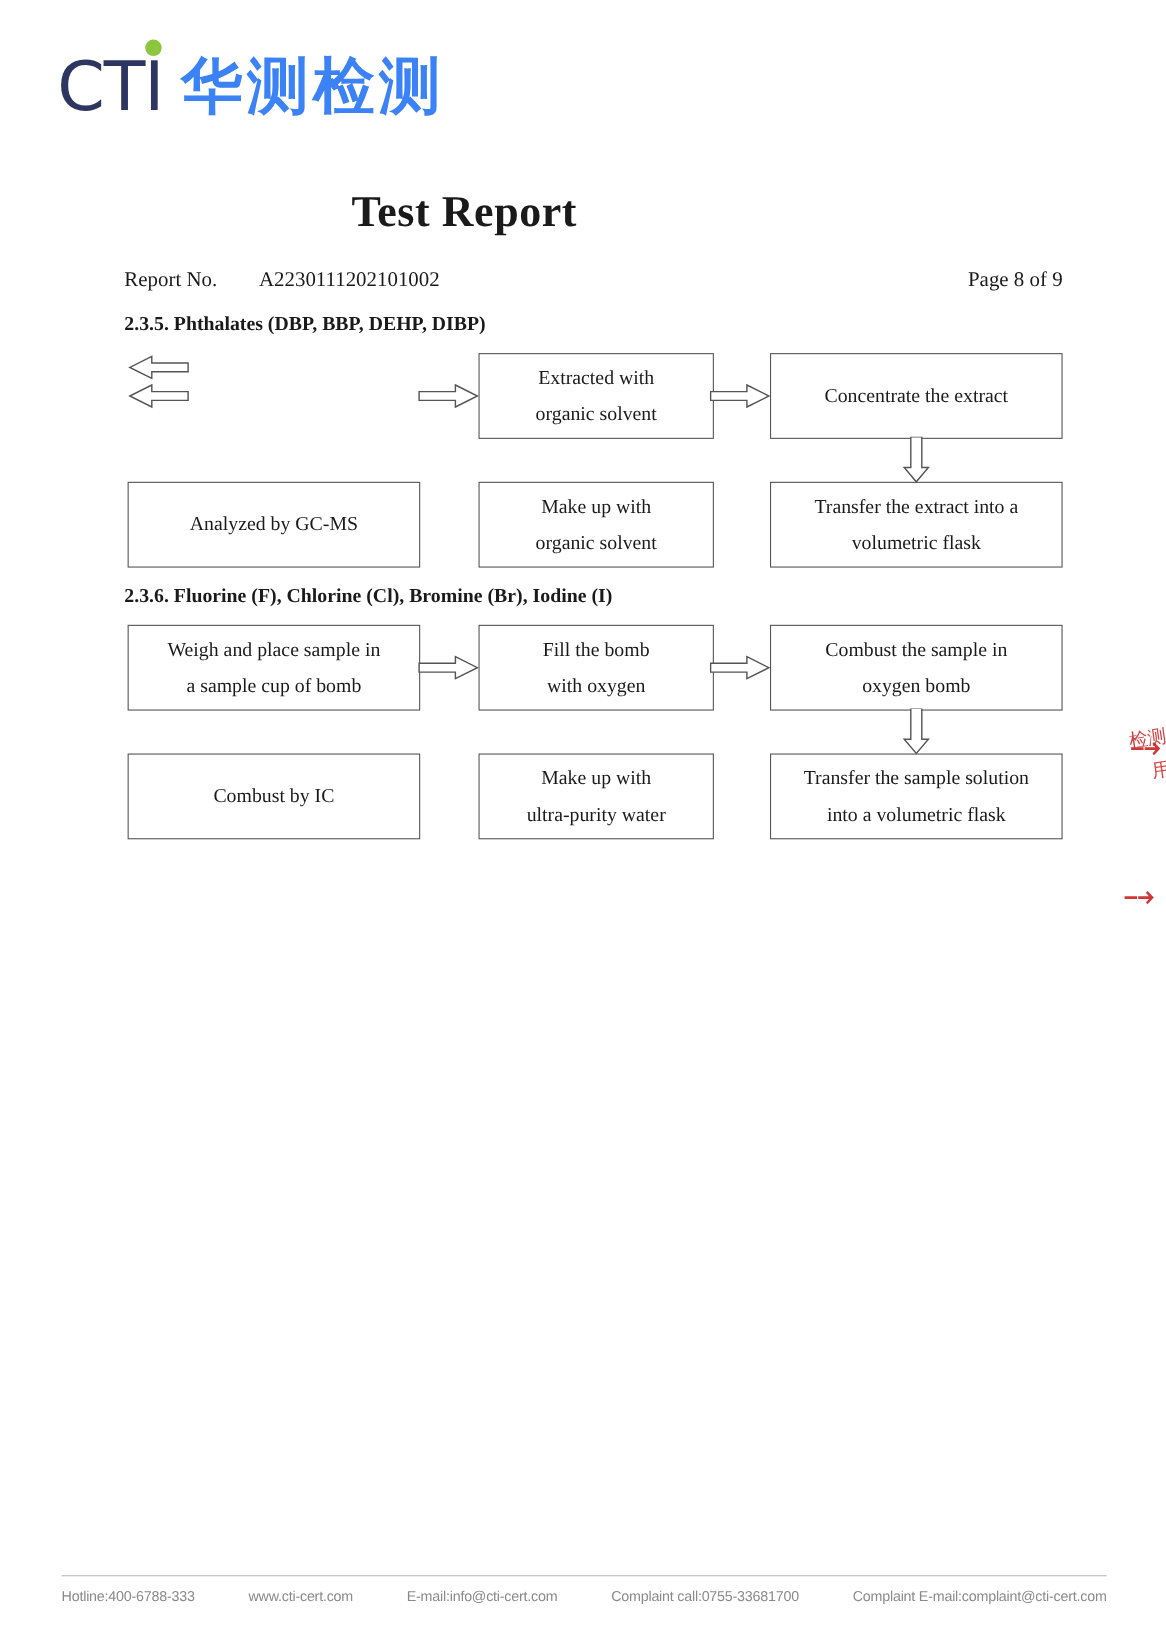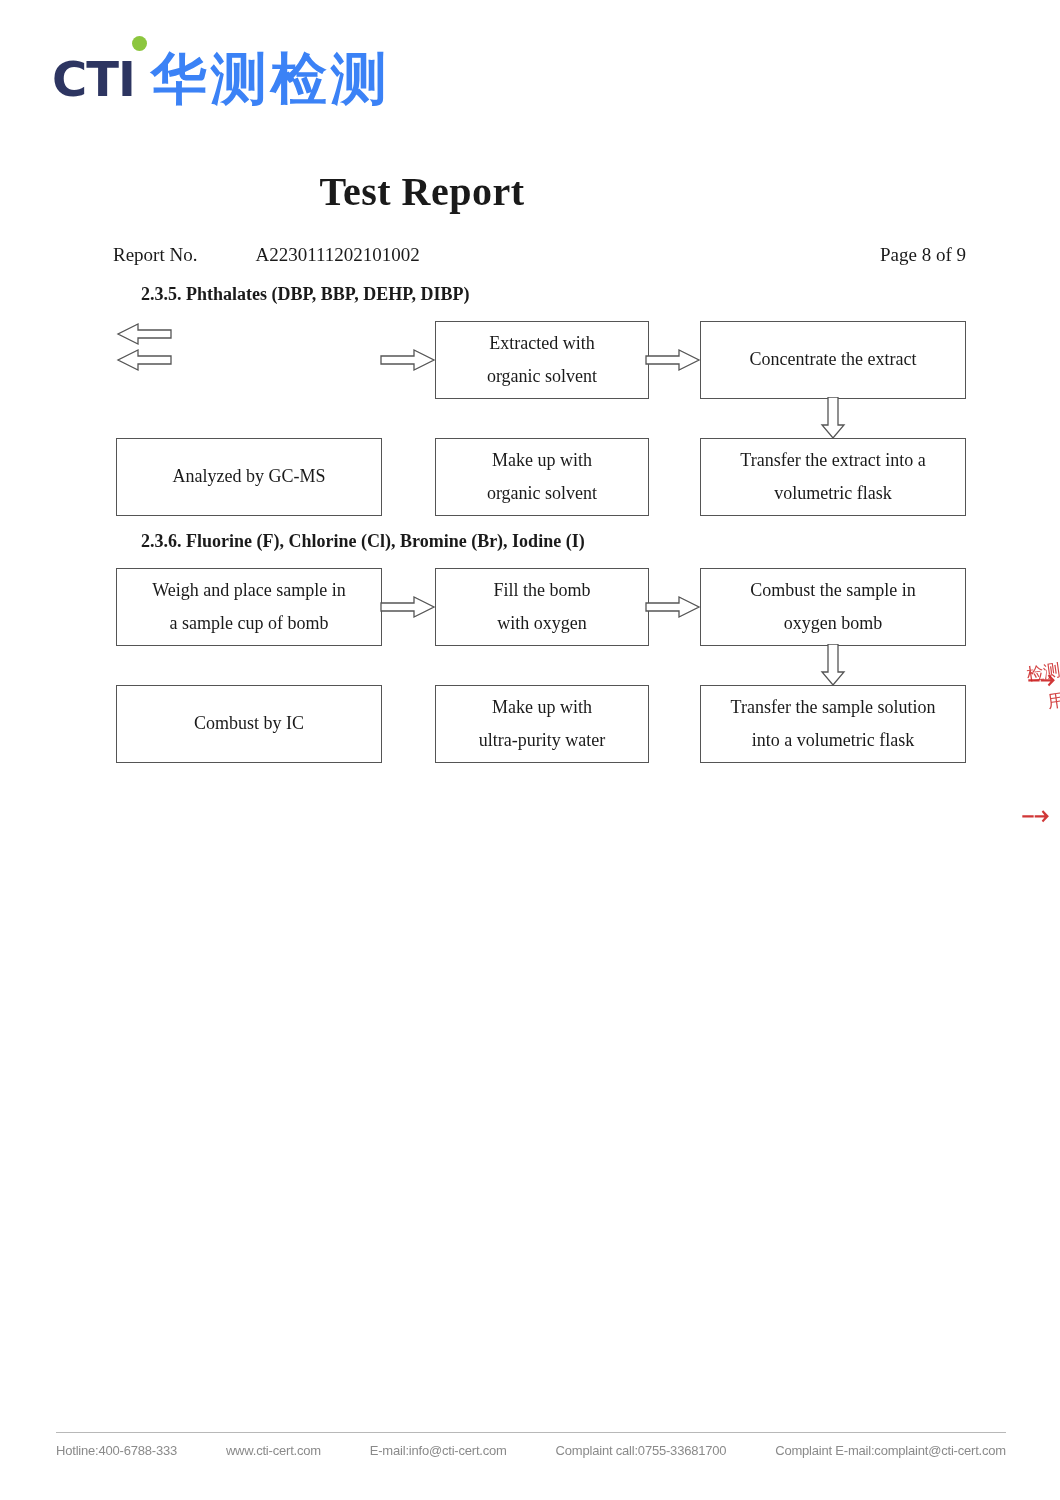--- a/index.html
+++ b/index.html
@@ -20,22 +20,22 @@
   .logo {
     position: absolute;
     left: 52px;
     top: 38px;
     display: flex;
     align-items: flex-end;
     height: 72px;
   }
   .logo-cti {
     font-family: "DejaVu Sans", sans-serif;
-    font-weight: 700;
-    font-size: 48px;
+    font-weight: 400;
+    font-size: 62px;
     line-height: 62px;
     letter-spacing: -1px;
     color: #2d3561;
     position: relative;
     text-align: center;
   }
   .logo-dot {
     position: absolute;
     width: 15px;
     height: 15px;
@@ -71,29 +71,28 @@
     position: absolute;
     left: 113px;
     top: 244px;
     width: 853px;
     display: flex;
     justify-content: space-between;
     align-items: baseline;
     font-size: 19px;
   }
   .report-left { display: flex; }
-  .report-no-label { margin-right: 58px; }
+  .report-no-label { margin-right: 38px; }
 
   
   .section-heading {
     position: absolute;
     left: 113px;
     font-size: 18px;
     font-weight: 700;
-    margin-left: 28px;
   }
   #heading-235 { top: 284px; }
   #heading-236 { top: 531px; }
 
   
   .flow {
     position: absolute;
     left: 116px;
     width: 850px;
     height: 195px;

